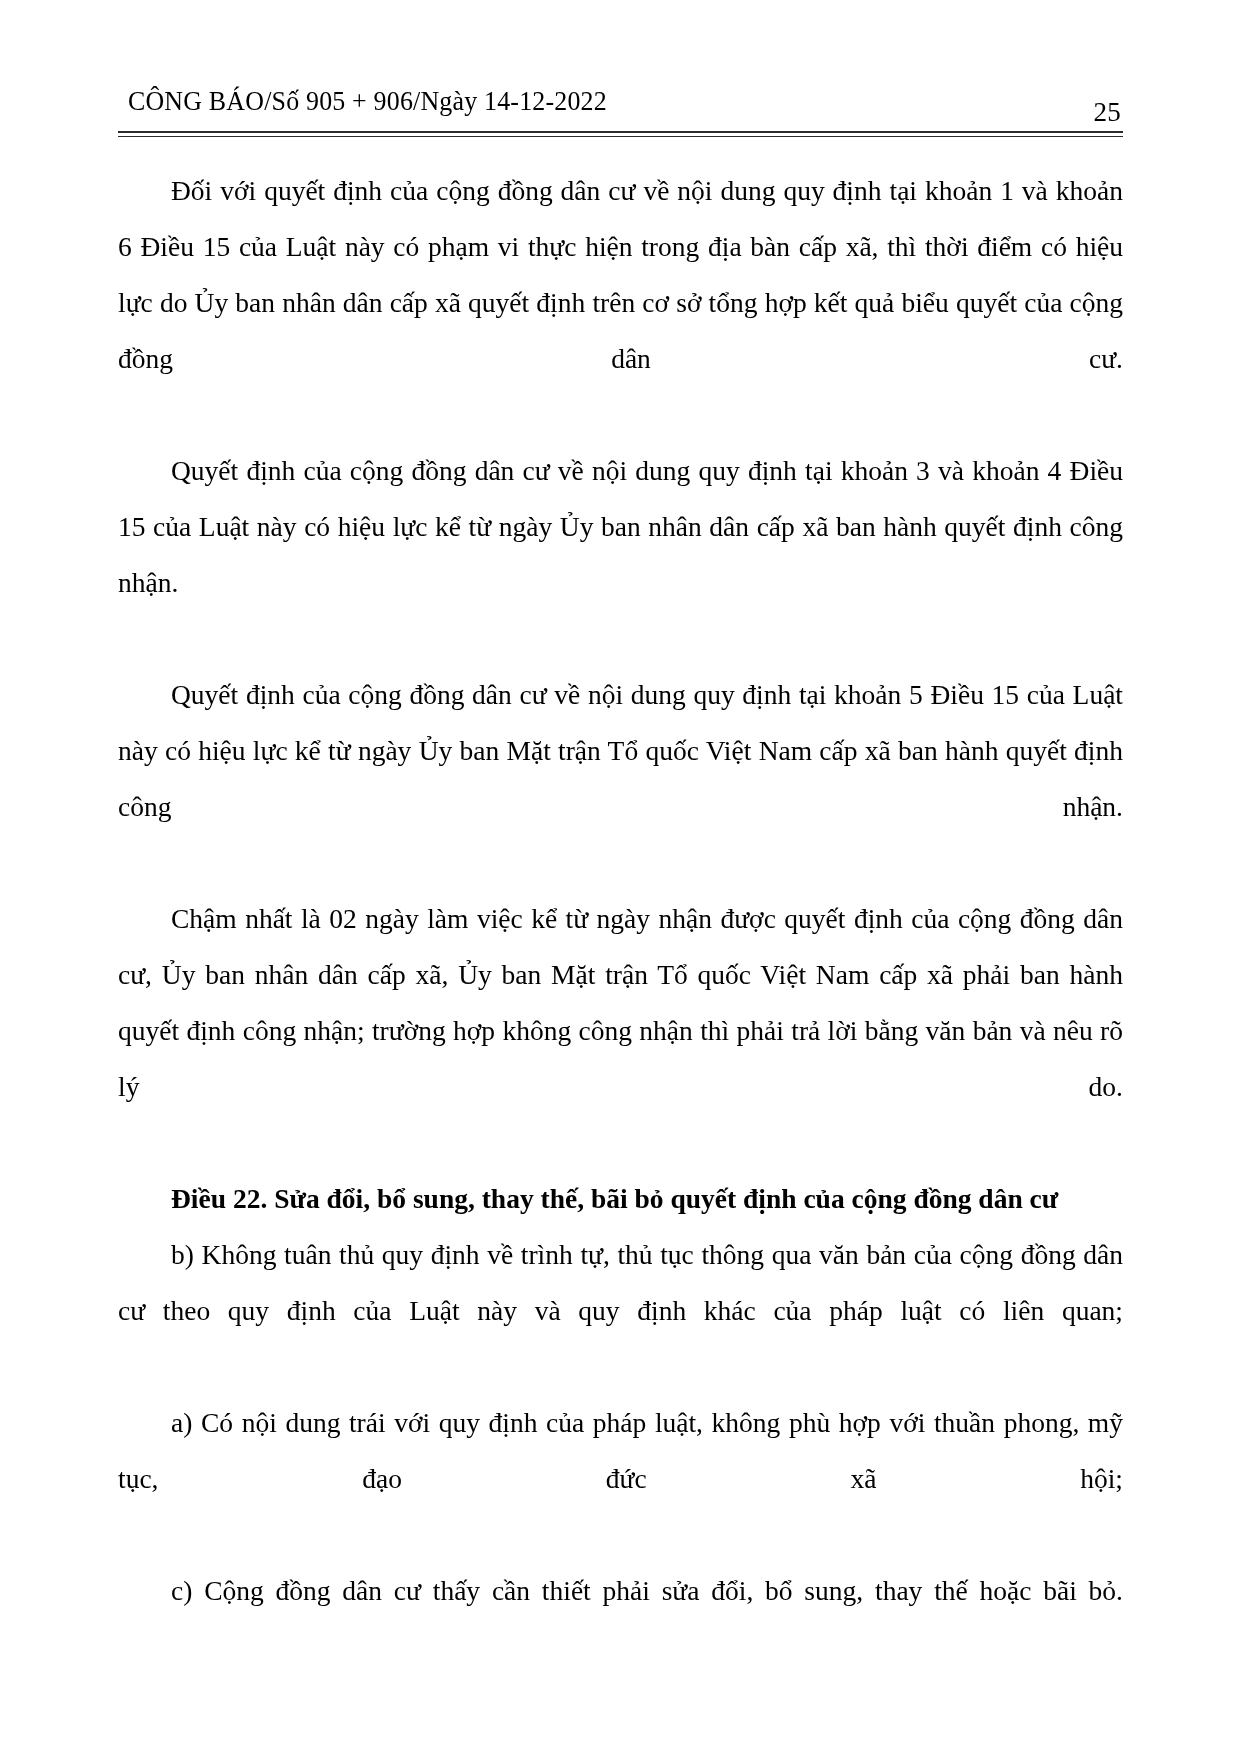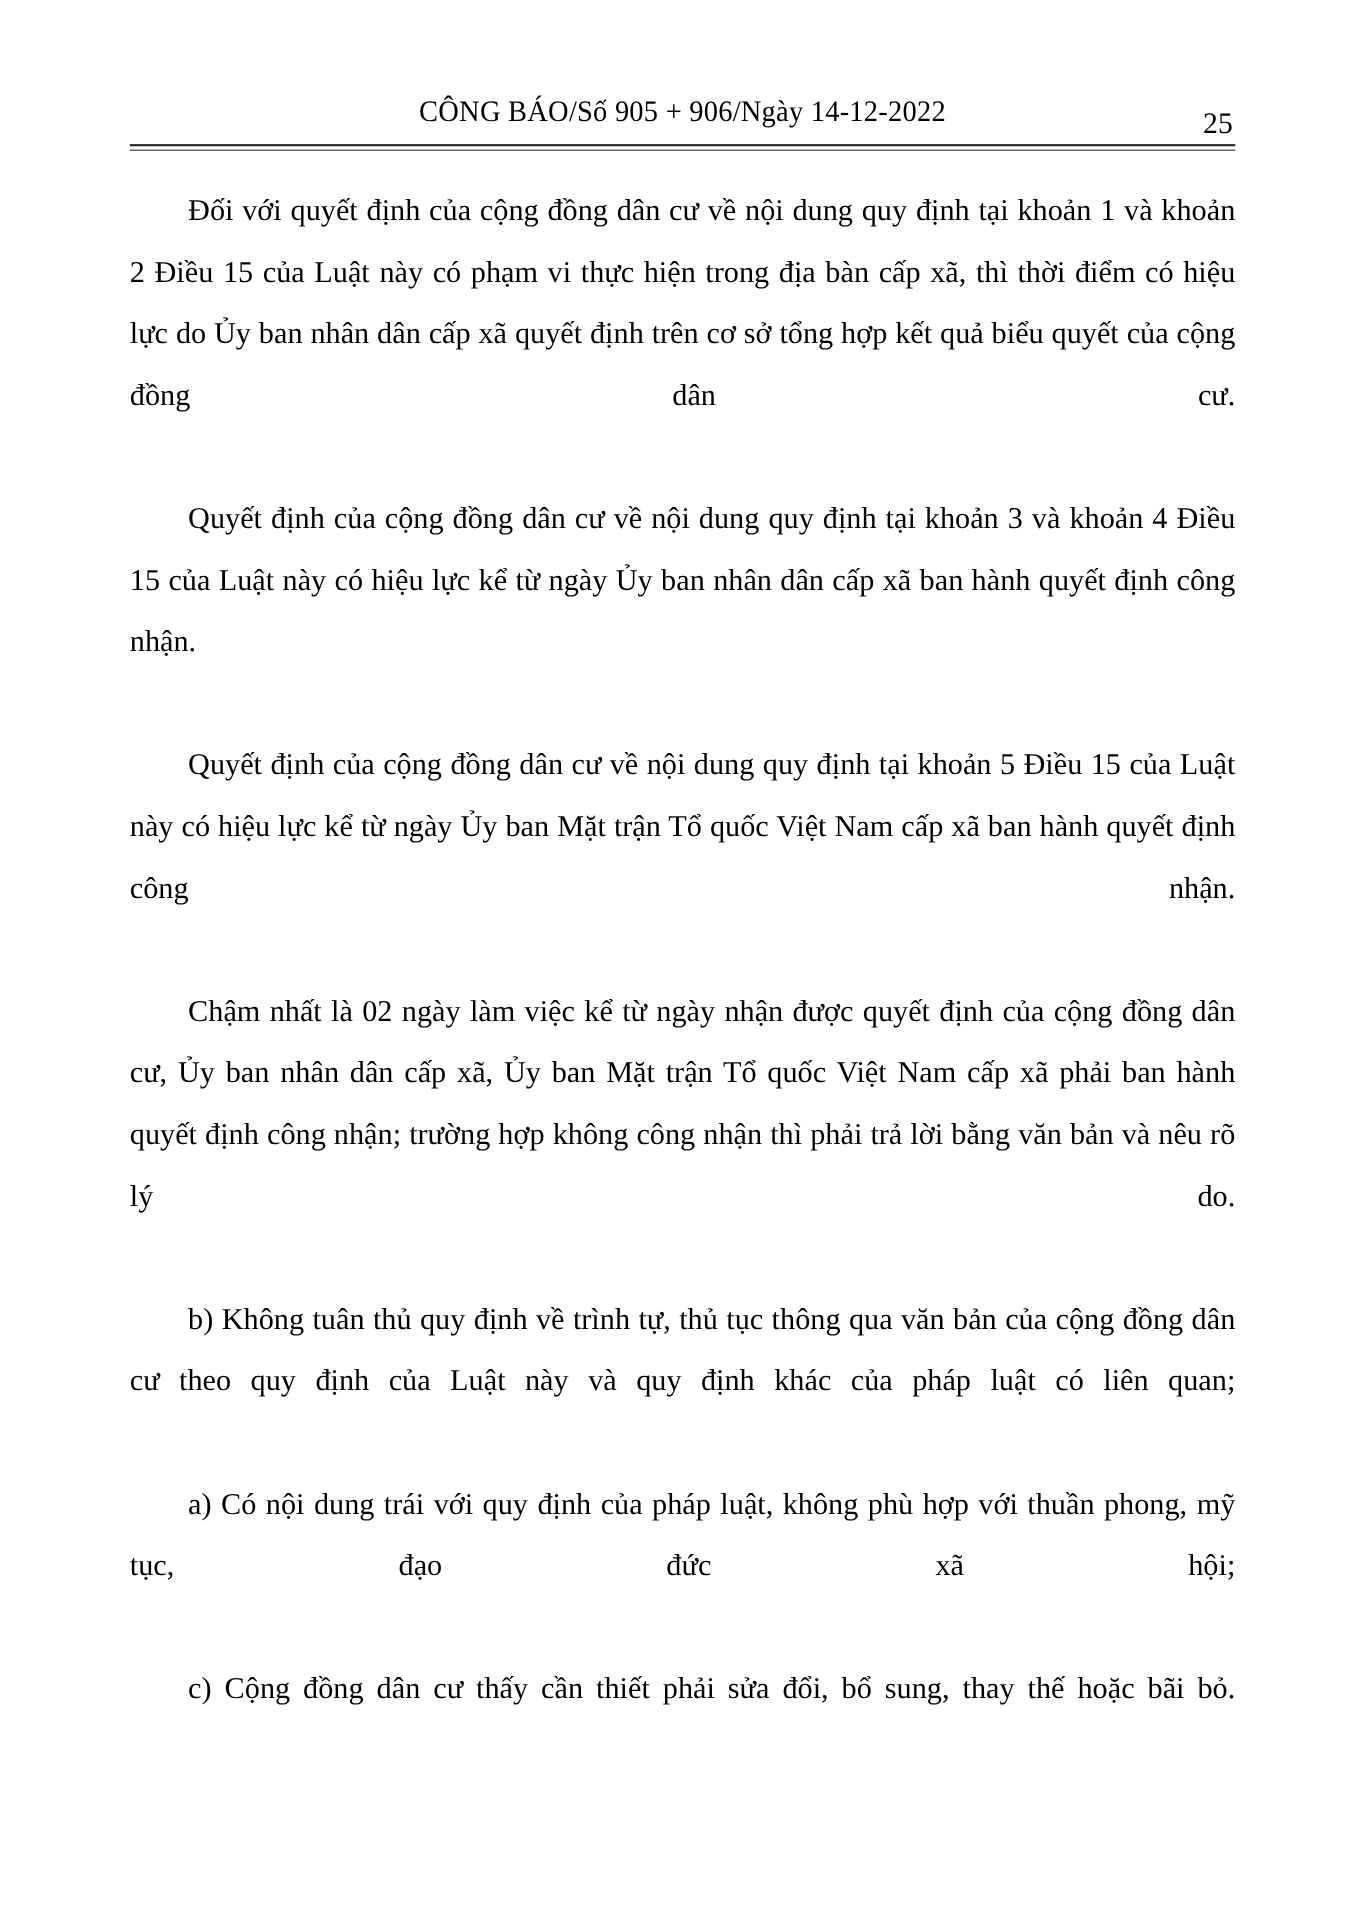--- a/index.html
+++ b/index.html
@@ -22,21 +22,20 @@
   .content {
     position: absolute;
     left: 118px;
     top: 86px;
     width: 1005px;
   }
   
   .runhead {
     display: flex;
     align-items: baseline;
-    justify-content: center;
     position: relative;
     height: 42px;
     font-size: 27px;
     letter-spacing: 0.2px;
   }
   .runhead-title {
     white-space: nowrap;
     transform: scaleX(0.96);
     transform-origin: center;
   }
@@ -88,28 +87,29 @@
 
     <div class="runhead">
       <span class="runhead-title">CÔNG BÁO/Số 905 + 906/Ngày 14-12-2022</span>
       <span class="runhead-pageno">25</span>
     </div>
 
     <div class="rule-double"></div>
 
     <div class="body">
 
-      <p class="para">Đối với quyết định của cộng đồng dân cư về nội dung quy định tại khoản 1 và khoản 2 Điều 15 của Luật này có phạm vi thực hiện trong địa bàn cấp xã, thì thời điểm có hiệu lực do Ủy ban nhân dân cấp xã quyết định trên cơ sở tổng hợp kết quả biểu quyết của cộng đồng dân cư.</p>
+      <p class="para">Đối với quyết định của cộng đồng dân cư về nội dung quy định tại khoản 1 và khoản 6 Điều 15 của Luật này có phạm vi thực hiện trong địa bàn cấp xã, thì thời điểm có hiệu lực do Ủy ban nhân dân cấp xã quyết định trên cơ sở tổng hợp kết quả biểu quyết của cộng đồng dân cư.</p>
 
       <p class="para">Quyết định của cộng đồng dân cư về nội dung quy định tại khoản 3 và khoản 4 Điều 15 của Luật này có hiệu lực kể từ ngày Ủy ban nhân dân cấp xã ban hành quyết định công nhận.</p>
 
       <p class="para">Quyết định của cộng đồng dân cư về nội dung quy định tại khoản 5 Điều 15 của Luật này có hiệu lực kể từ ngày Ủy ban Mặt trận Tổ quốc Việt Nam cấp xã ban hành quyết định công nhận.</p>
 
       <p class="para">Chậm nhất là 02 ngày làm việc kể từ ngày nhận được quyết định của cộng đồng dân cư, Ủy ban nhân dân cấp xã, Ủy ban Mặt trận Tổ quốc Việt Nam cấp xã phải ban hành quyết định công nhận; trường hợp không công nhận thì phải trả lời bằng văn bản và nêu rõ lý do.</p>
 
+      <p class="heading">Điều 22. Sửa đổi, bổ sung, thay thế, bãi bỏ quyết định của cộng đồng dân cư</p>
 
 
       <p class="para">b) Không tuân thủ quy định về trình tự, thủ tục thông qua văn bản của cộng đồng dân cư theo quy định của Luật này và quy định khác của pháp luật có liên quan;</p>
 
       <p class="para">a) Có nội dung trái với quy định của pháp luật, không phù hợp với thuần phong, mỹ tục, đạo đức xã hội;</p>
 
       <p class="para">c) Cộng đồng dân cư thấy cần thiết phải sửa đổi, bổ sung, thay thế hoặc bãi bỏ.</p>
 
     </div>
   </div>

